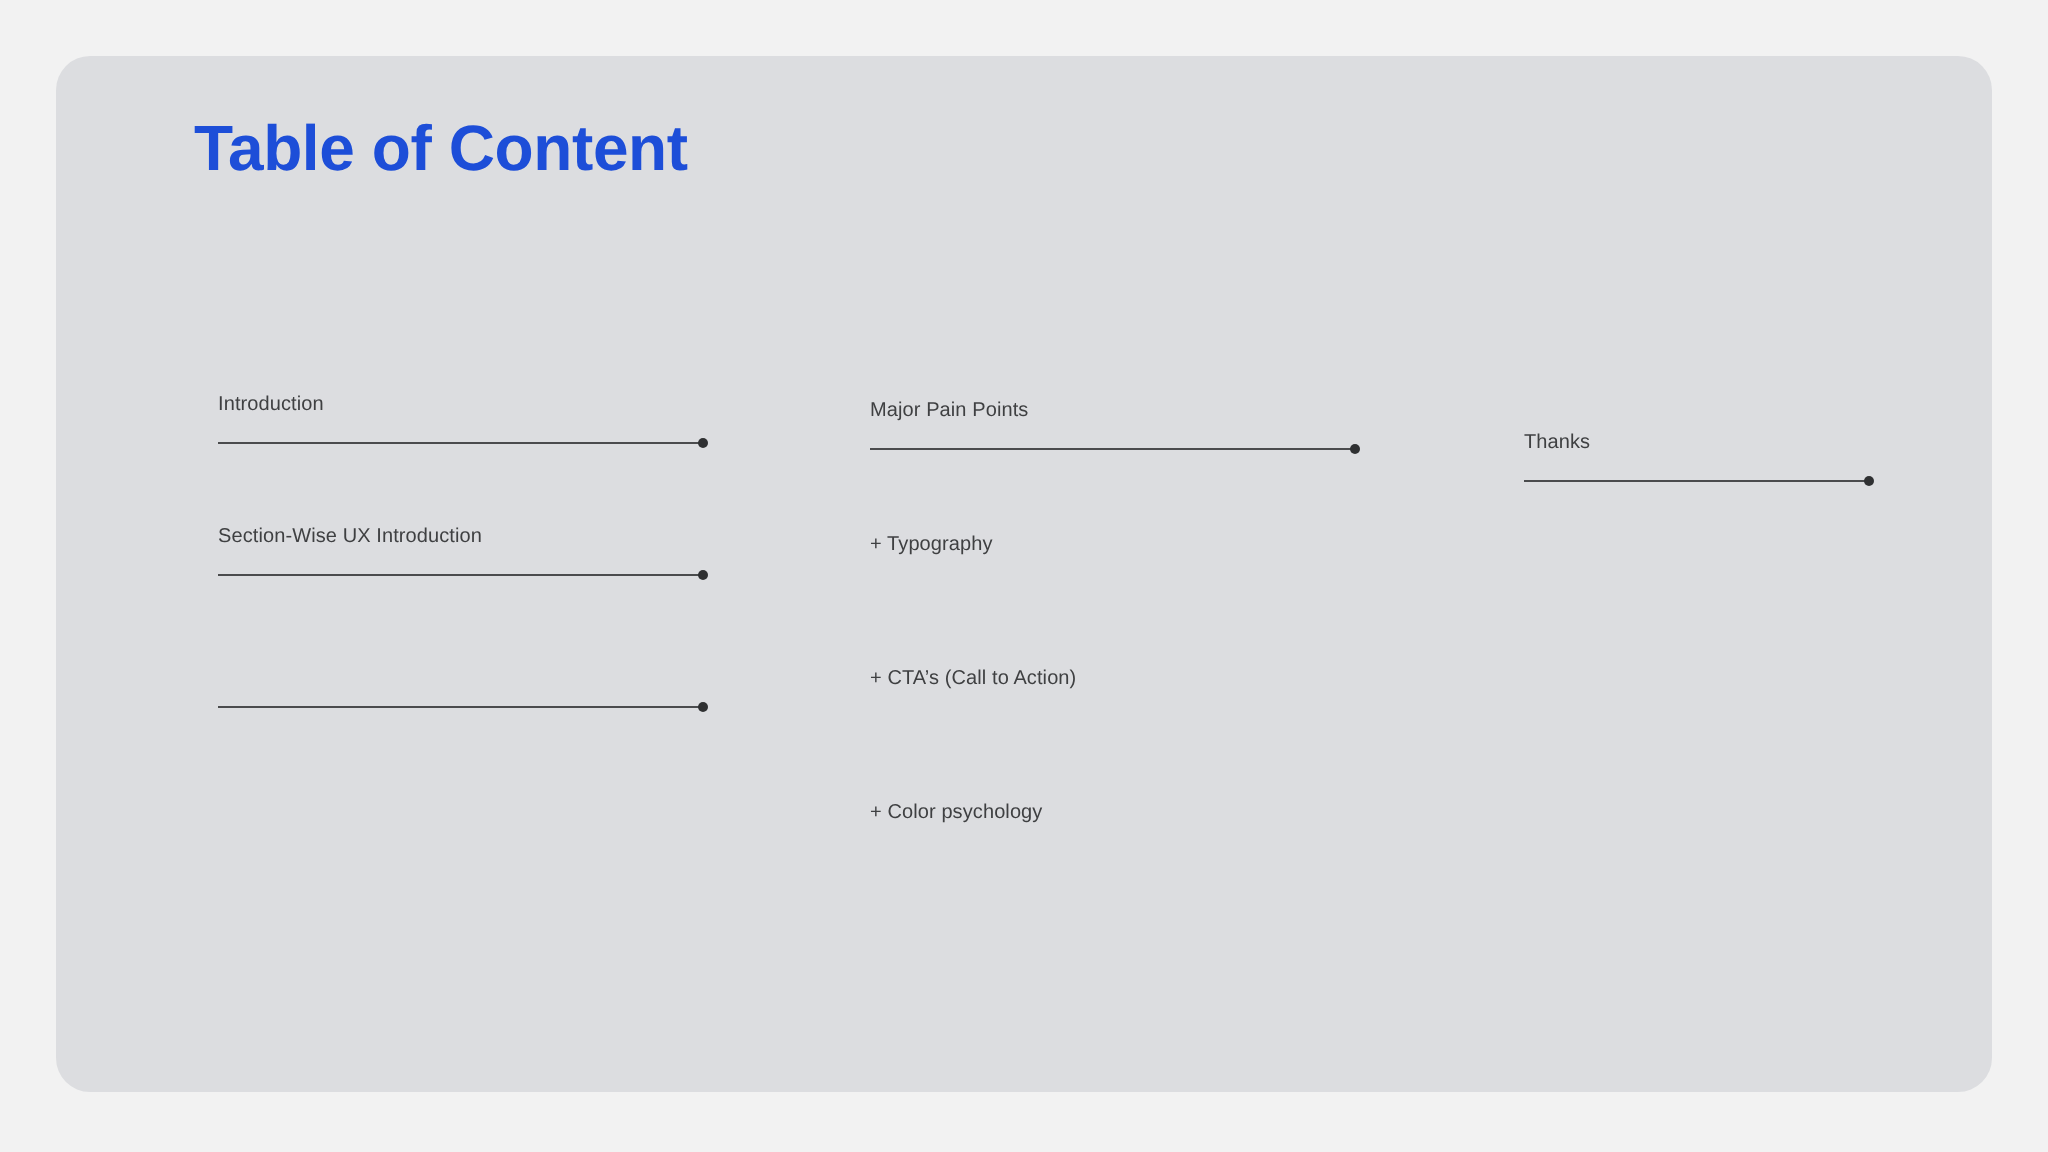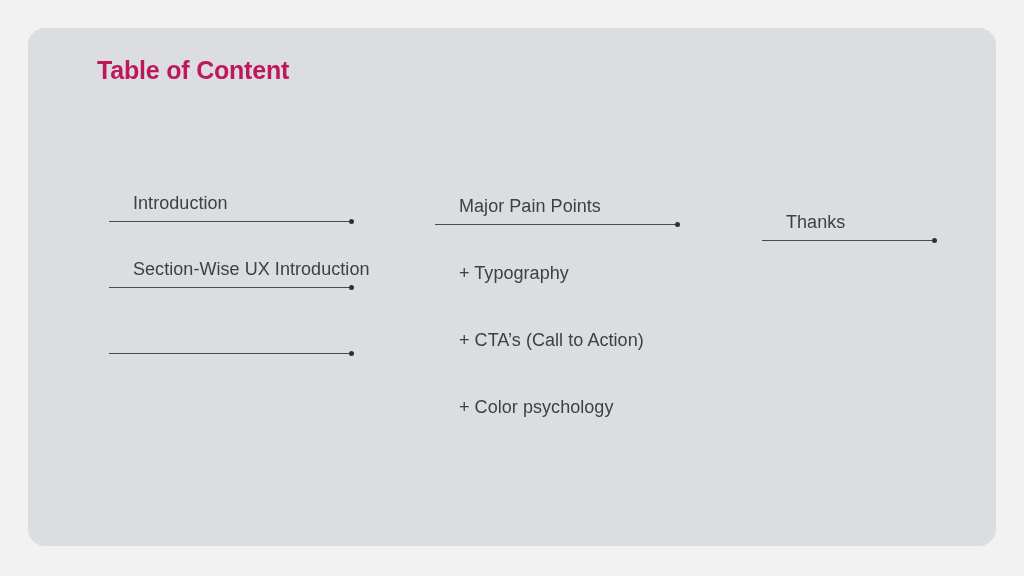--- a/index.html
+++ b/index.html
@@ -28,49 +28,48 @@
     width: 968px;
     height: 518px;
     background: #dcdde0;
     border-radius: 17px;
   }
 
   .slide-title {
     position: absolute;
     left: 97px;
     top: 56px;
-    font-size: 25px;
+    font-size: 32px;
     font-weight: bold;
     letter-spacing: -0.2px;
-    color: #be185d;
+    color: #1d4ed8;
     white-space: nowrap;
   }
 
   
   .column {
     position: absolute;
   }
   .col-1 { left: 109px; top: 193px; width: 245px; }
   .col-2 { left: 435px; top: 196px; width: 245px; }
   .col-3 { left: 762px; top: 212px; width: 175px; }
 
   .toc-item {
     position: relative;
     height: 66px;
   }
   .col-2 .toc-item { height: 67px; }
 
   .toc-label {
-    font-size: 18px;
+    font-size: 10px;
     font-weight: 400;
     color: #3f4042;
     letter-spacing: 0.05px;
     white-space: nowrap;
     line-height: 20px;
-    margin-left: 24px;
   }
 
   
   .toc-rule {
     position: absolute;
     left: 0;
     top: 26px;
     height: 5px;
     width: 100%;
   }

